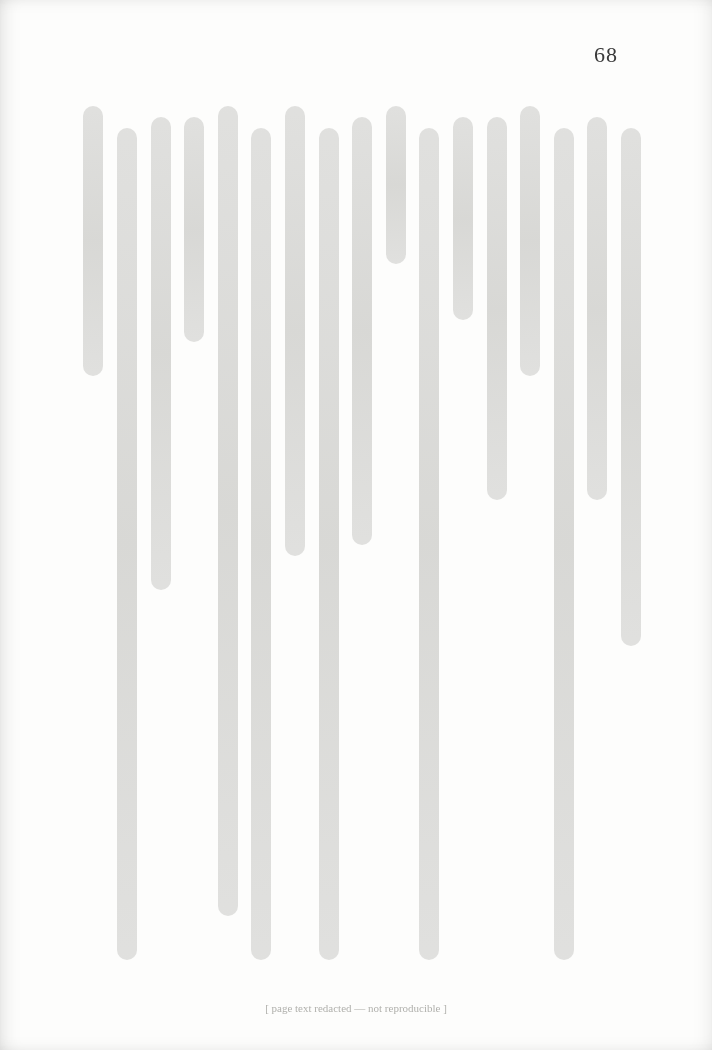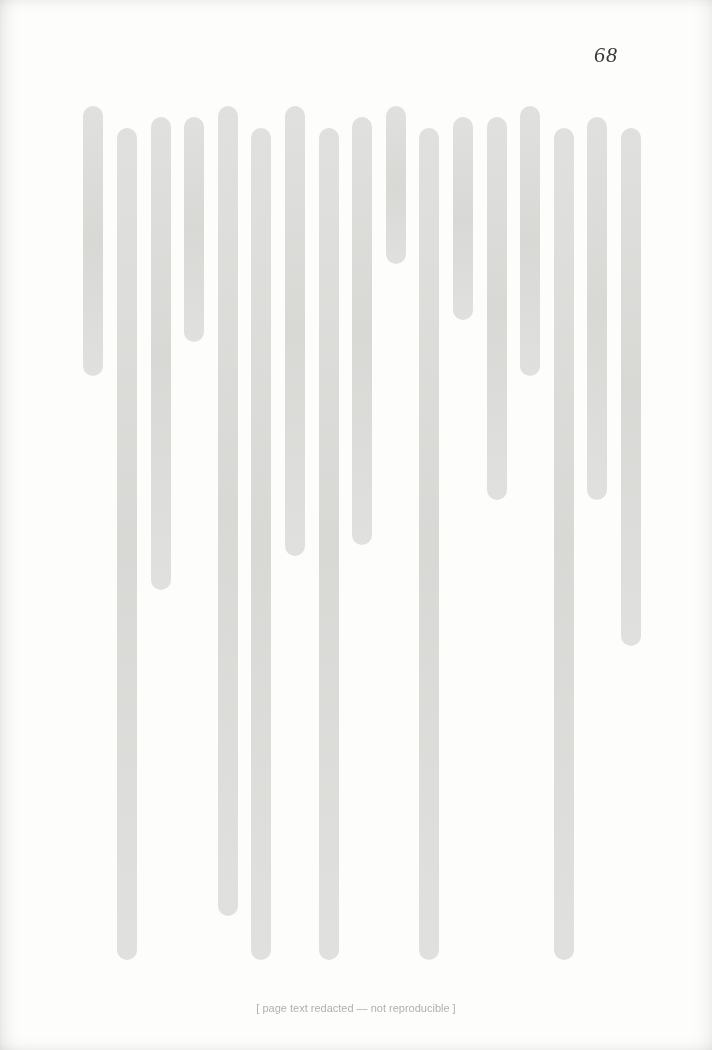--- a/index.html
+++ b/index.html
@@ -23,30 +23,29 @@
       inset 14px 0 22px -16px rgba(0,0,0,0.18),
       inset -14px 0 22px -16px rgba(0,0,0,0.12),
       inset 0 12px 20px -16px rgba(0,0,0,0.10),
       inset 0 -12px 20px -16px rgba(0,0,0,0.10);
   }
   .page-number {
     position: absolute;
     top: 42px;
     left: 594px;
     font-size: 22px;
-    font-style: italic;
     color: #3a3a3a;
     letter-spacing: 1px;
   }
   .redaction-note {
     position: absolute;
     left: 50%;
     top: 1002px;
     transform: translateX(-50%);
-    font-family: Liberation Sans, sans-serif;
+    font-family: Liberation Serif, serif;
     font-size: 11px;
     color: #b0b0ac;
     white-space: nowrap;
   }
   .text-column {
     position: absolute;
     width: 20px;
     border-radius: 10px;
     background: linear-gradient(180deg, #dddddb 0%, #d4d4d1 50%, #dddddb 100%);
     opacity: 0.9;

